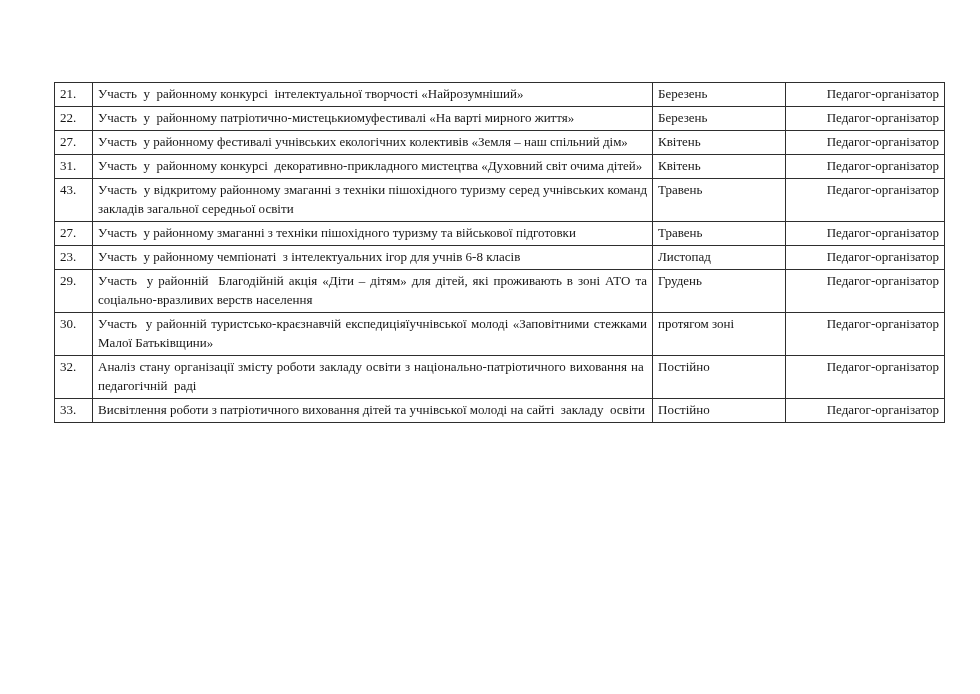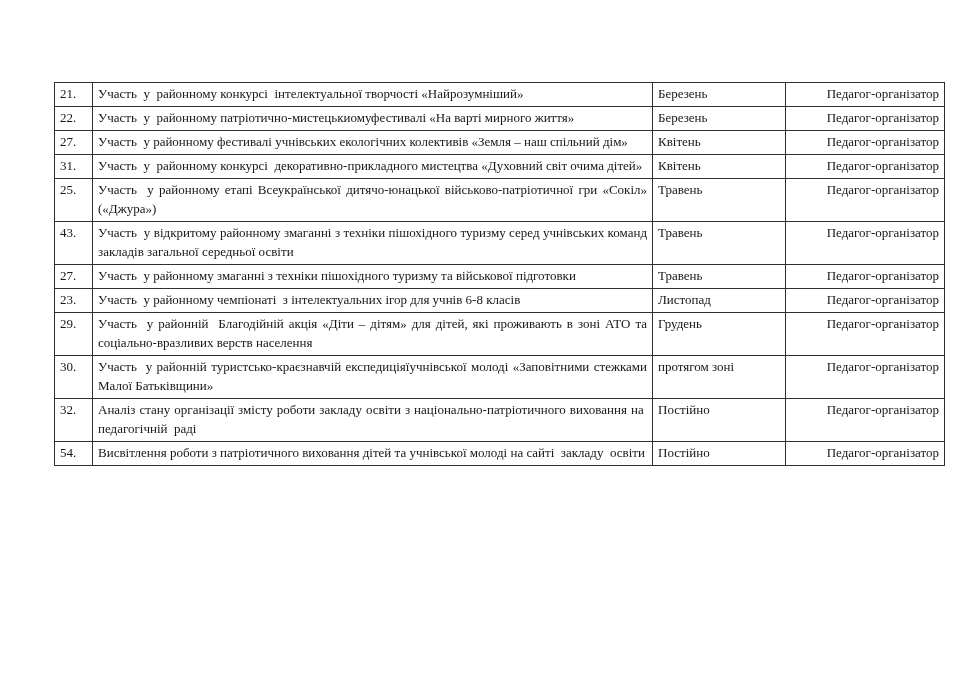--- a/index.html
+++ b/index.html
@@ -67,26 +67,20 @@
     <td class="c-term">Квітень</td>
     <td class="c-resp">Педагог-організатор</td>
   </tr>
         <tr>
     <td class="c-num">31.</td>
     <td class="c-act">Участь&nbsp; у&nbsp; районному конкурсі&nbsp; декоративно-прикладного мистецтва «Духовний світ очима дітей»</td>
     <td class="c-term">Квітень</td>
     <td class="c-resp">Педагог-організатор</td>
   </tr>
         <tr>
-    <td class="c-num">25.</td>
-    <td class="c-act">Участь&nbsp; у районному етапі Всеукраїнської дитячо-юнацької військово-патріотичної гри «Сокіл» («Джура»)</td>
-    <td class="c-term">Травень</td>
-    <td class="c-resp">Педагог-організатор</td>
-  </tr>
-        <tr>
     <td class="c-num">43.</td>
     <td class="c-act">Участь&nbsp; у відкритому районному змаганні з техніки пішохідного туризму серед учнівських команд закладів загальної середньої освіти</td>
     <td class="c-term">Травень</td>
     <td class="c-resp">Педагог-організатор</td>
   </tr>
         <tr>
     <td class="c-num">27.</td>
     <td class="c-act">Участь&nbsp; у районному змаганні з техніки пішохідного туризму та військової підготовки</td>
     <td class="c-term">Травень</td>
     <td class="c-resp">Педагог-організатор</td>
@@ -109,20 +103,20 @@
     <td class="c-term">протягом зоні</td>
     <td class="c-resp">Педагог-організатор</td>
   </tr>
         <tr>
     <td class="c-num">32.</td>
     <td class="c-act">Аналіз стану організації змісту роботи закладу освіти з національно-патріотичного виховання на&nbsp; педагогічній&nbsp; раді</td>
     <td class="c-term">Постійно</td>
     <td class="c-resp">Педагог-організатор</td>
   </tr>
         <tr>
-    <td class="c-num">54.</td>
+    <td class="c-num">33.</td>
     <td class="c-act">Висвітлення роботи з патріотичного виховання дітей та учнівської молоді на сайті&nbsp; закладу&nbsp; освіти</td>
     <td class="c-term">Постійно</td>
     <td class="c-resp">Педагог-організатор</td>
   </tr>
       </tbody>
   </table>
 </div>
 
 </body></html>

